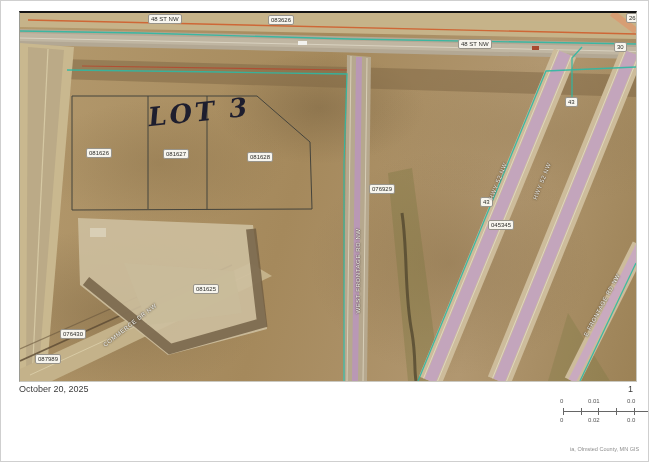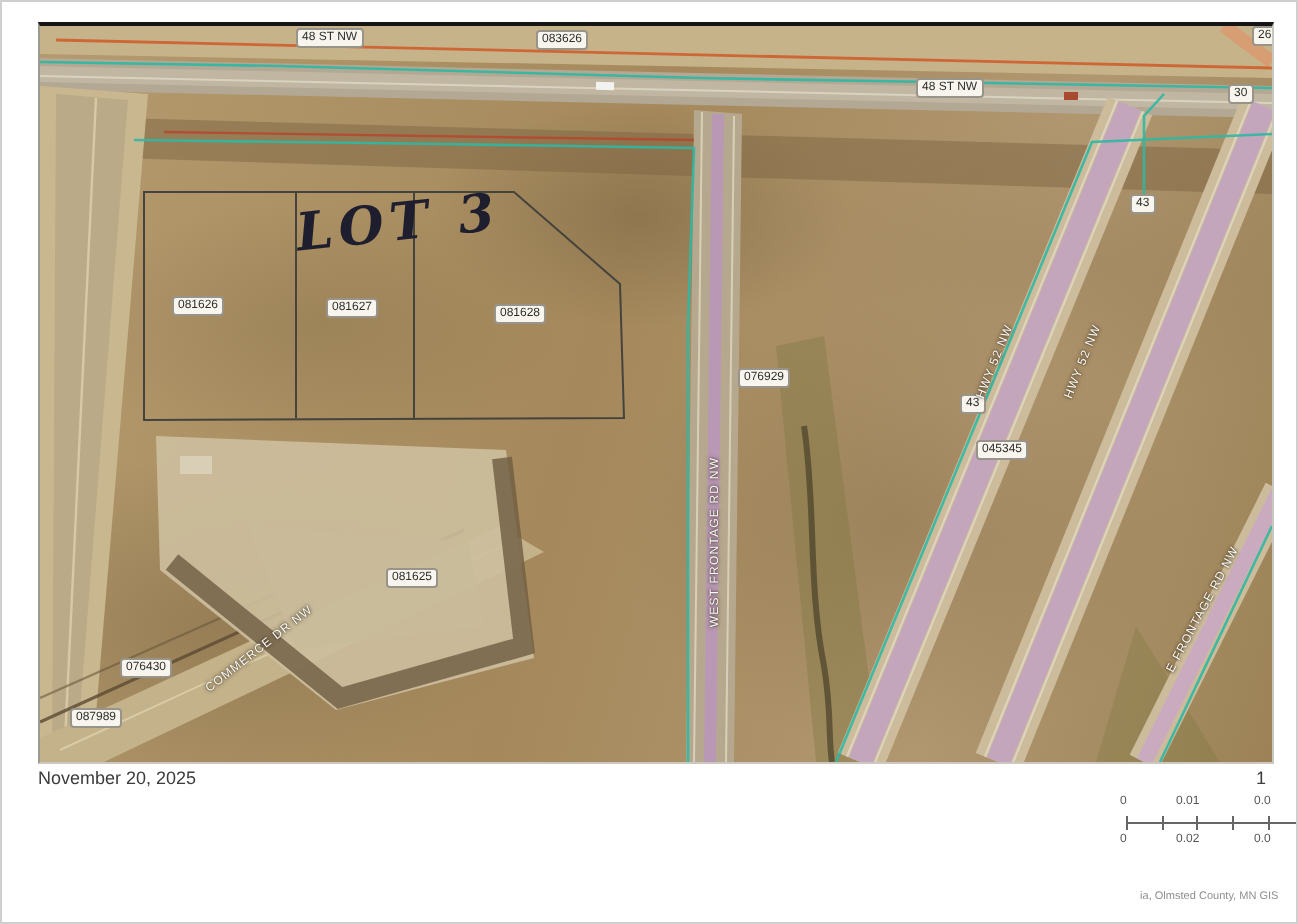--- a/index.html
+++ b/index.html
@@ -142,21 +142,21 @@
 
     <div class="roadlabel" style="left:110px;top:312px;transform:translate(-50%,-50%) rotate(-38deg);">COMMERCE DR NW</div>
     <div class="roadlabel" style="left:338px;top:258px;transform:translate(-50%,-50%) rotate(-90deg);">WEST FRONTAGE RD NW</div>
     <div class="roadlabel" style="left:478px;top:168px;transform:translate(-50%,-50%) rotate(-68deg);">HWY 52 NW</div>
     <div class="roadlabel" style="left:522px;top:168px;transform:translate(-50%,-50%) rotate(-68deg);">HWY 52 NW</div>
     <div class="roadlabel" style="left:582px;top:292px;transform:translate(-50%,-50%) rotate(-62deg);">E FRONTAGE RD NW</div>
 
     <div class="lot-annotation">LOT 3</div>
   </div>
 
-  <div class="footer-date">November 20, 2025</div>
+  <div class="footer-date">October 20, 2025</div>
   <div class="scale-ratio">1</div>
 
   <div class="scalebar">
     <span style="left:3px;top:0;">0</span>
     <span style="left:31px;top:0;">0.01</span>
     <span style="left:70px;top:0;">0.0</span>
     <div class="sb-line"></div>
     <div class="sb-tick" style="left:6px;"></div>
     <div class="sb-tick" style="left:24px;"></div>
     <div class="sb-tick" style="left:41px;"></div>

